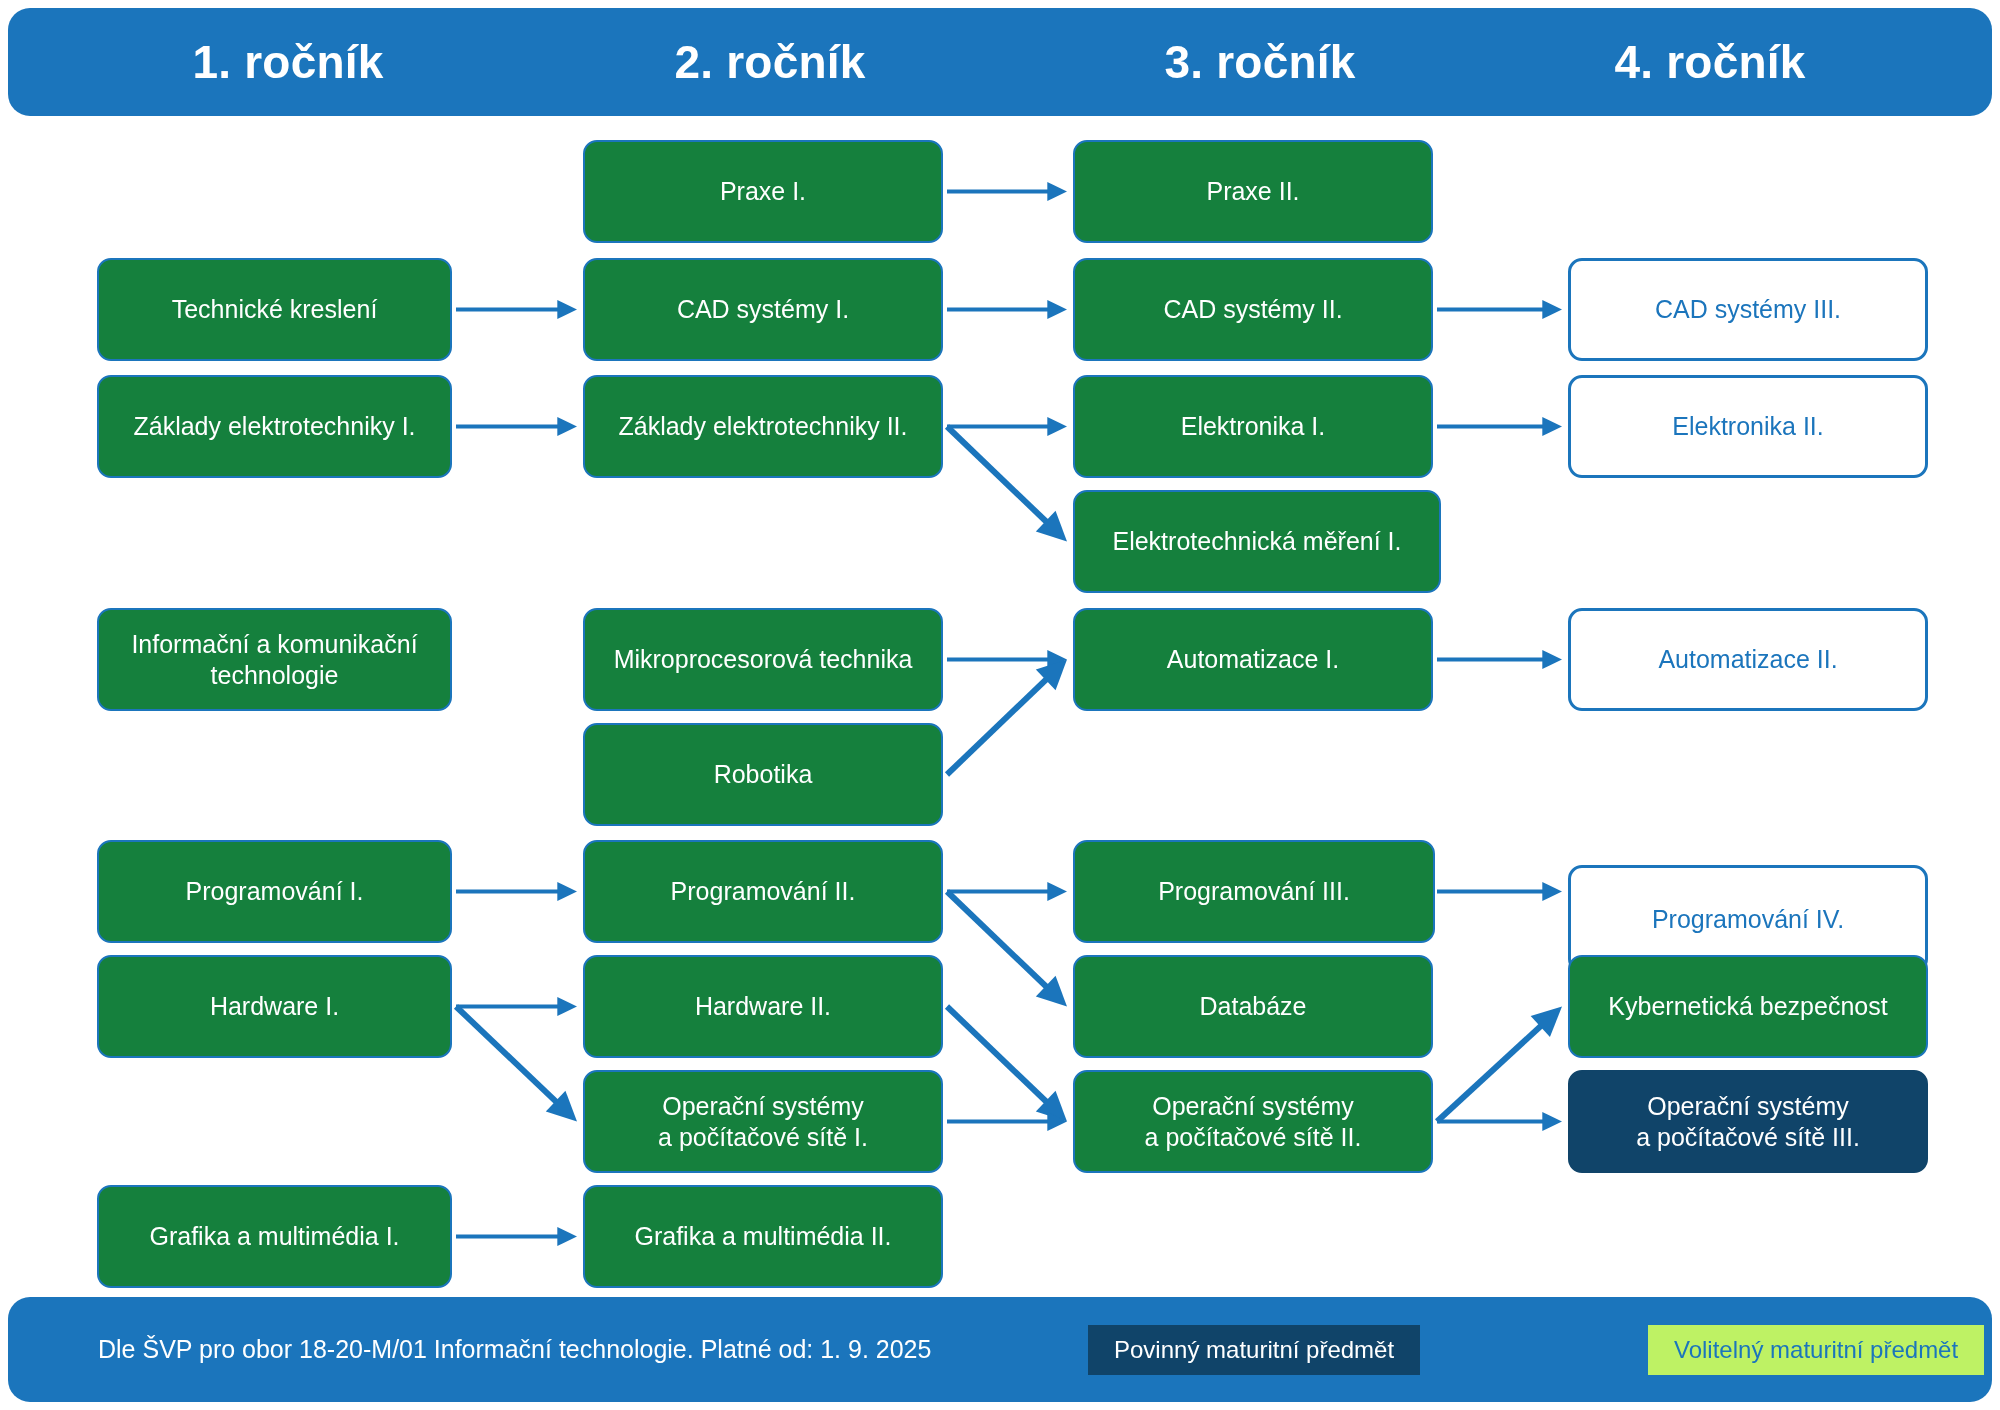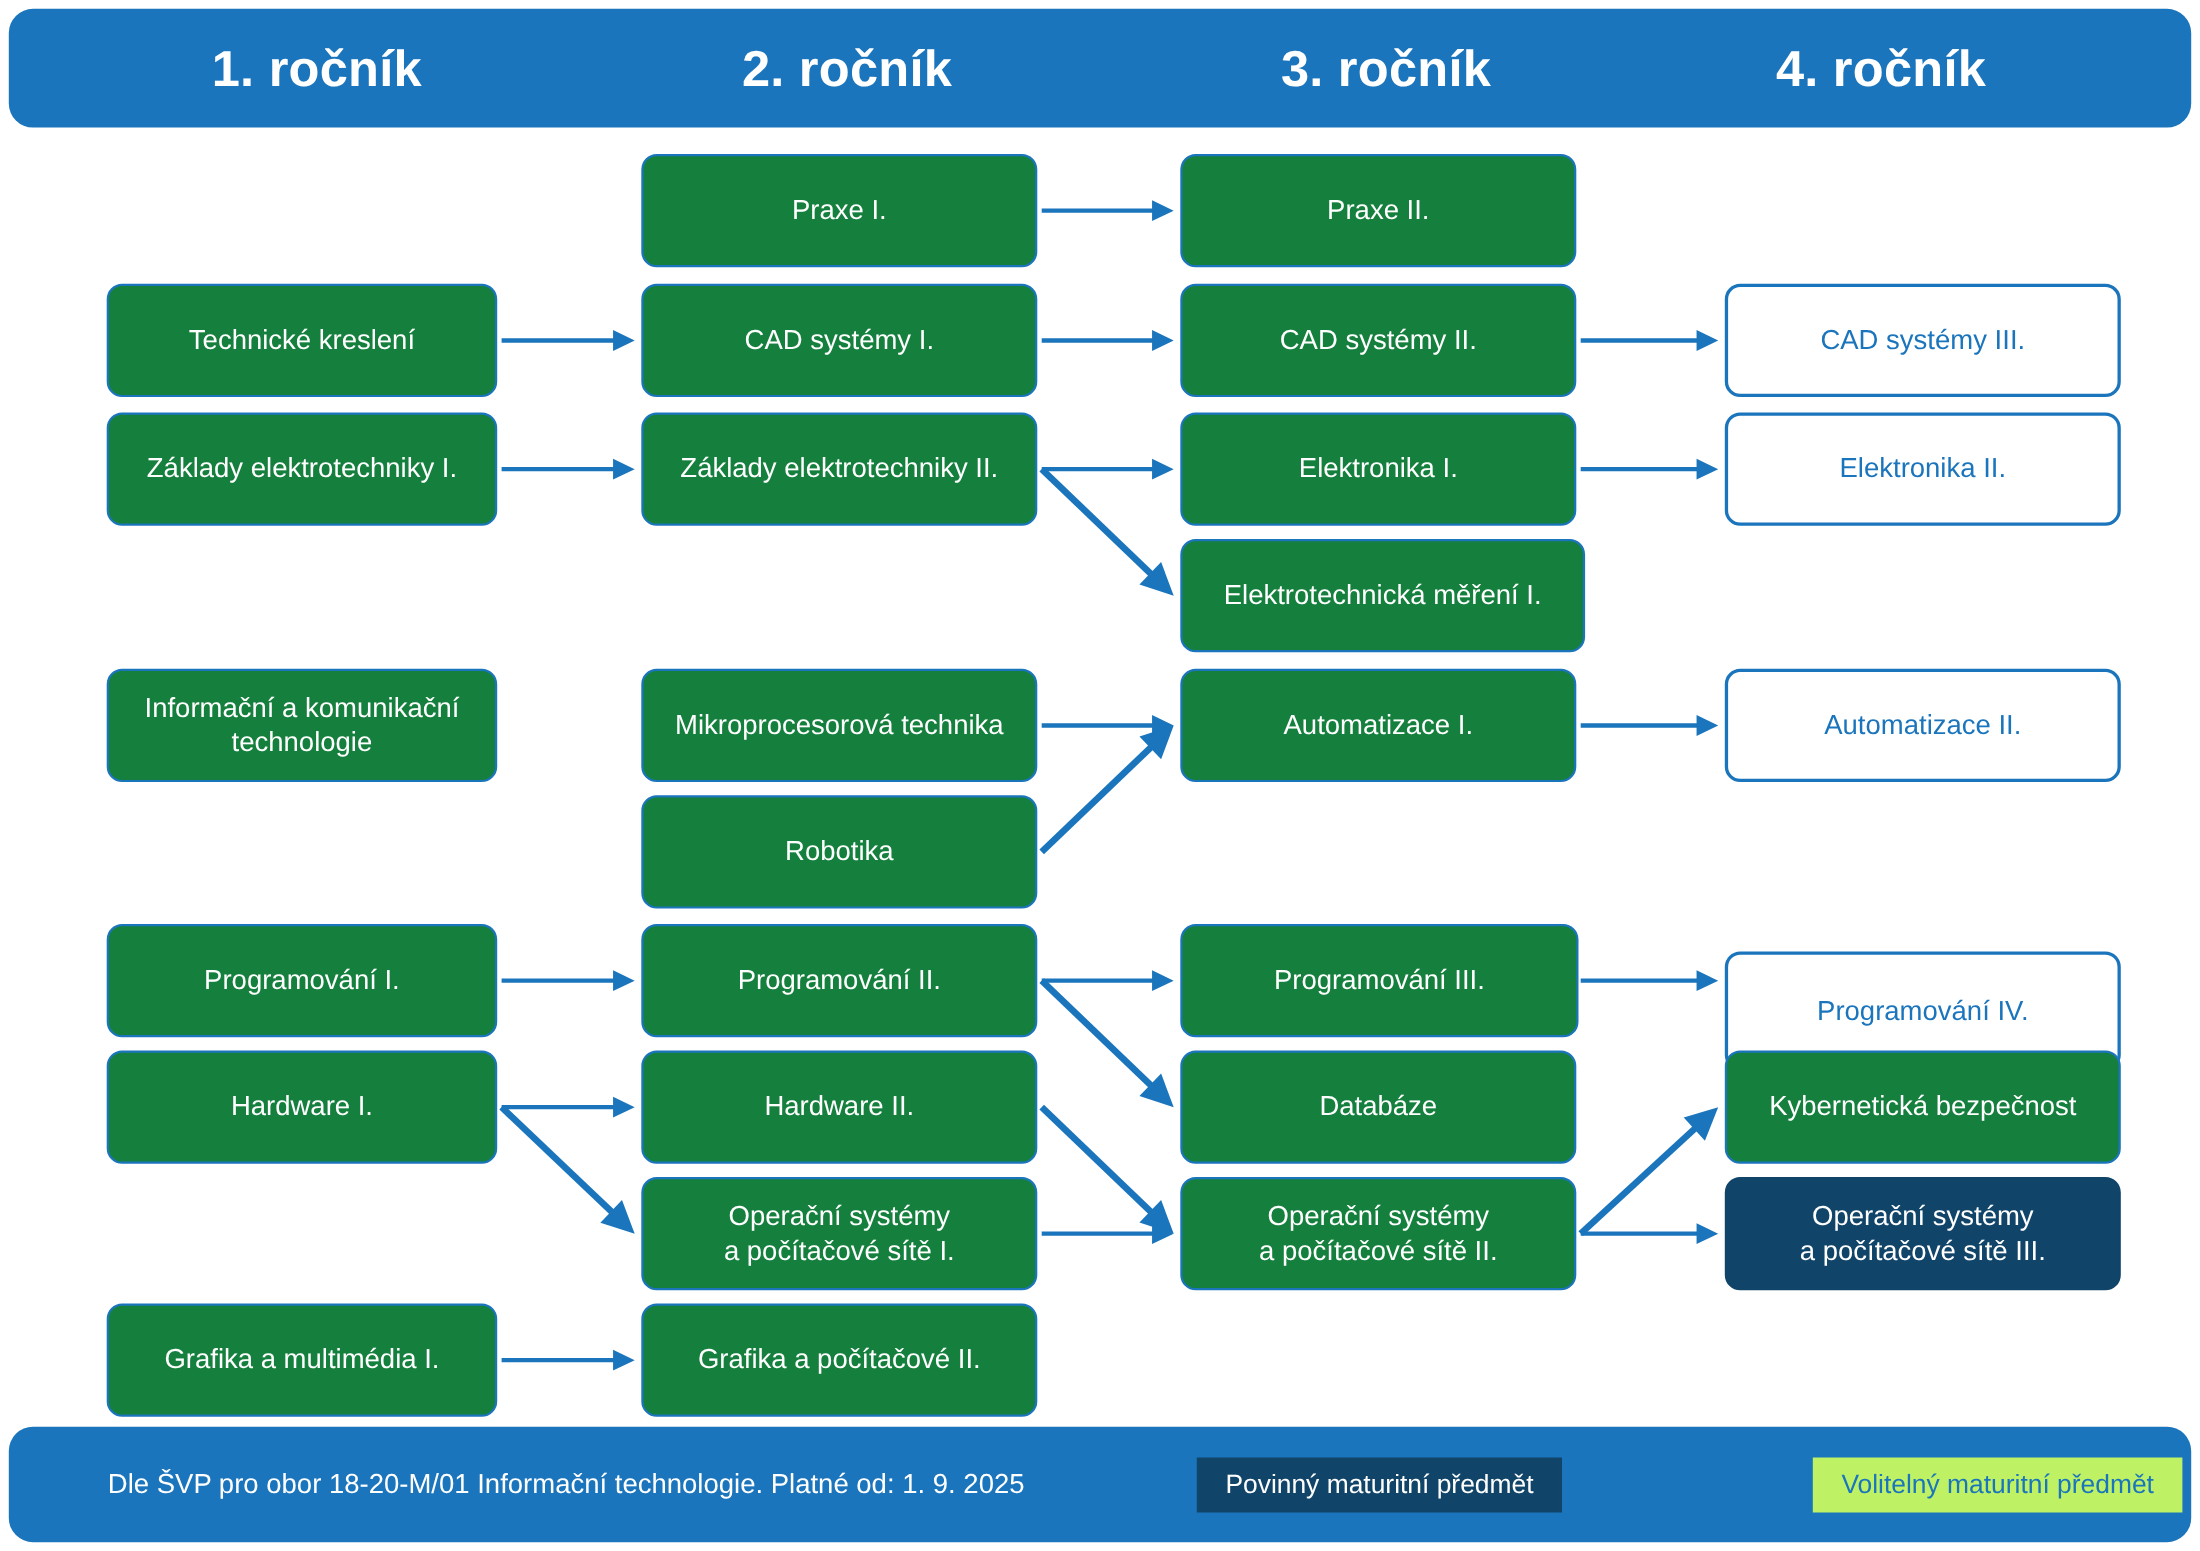--- a/index.html
+++ b/index.html
@@ -267,15 +267,15 @@
     <div class="node filled" id="node-os2" style="left: 1073px; top: 1070px; width: 360px; height: 103px;">
       <span>Operační systémy<br>a počítačové sítě II.</span>
     </div>
     <div class="node dark" id="node-os3" style="left: 1568px; top: 1070px; width: 360px; height: 103px;">
       <span>Operační systémy<br>a počítačové sítě III.</span>
     </div>
     <div class="node filled" id="node-graf1" style="left: 97px; top: 1185px; width: 355px; height: 103px;">
       <span>Grafika a multimédia I.</span>
     </div>
     <div class="node filled" id="node-graf2" style="left: 583px; top: 1185px; width: 360px; height: 103px;">
-      <span>Grafika a počítačové II.</span>
+      <span>Grafika a multimédia II.</span>
     </div>
   </div>
 
 </body></html>

